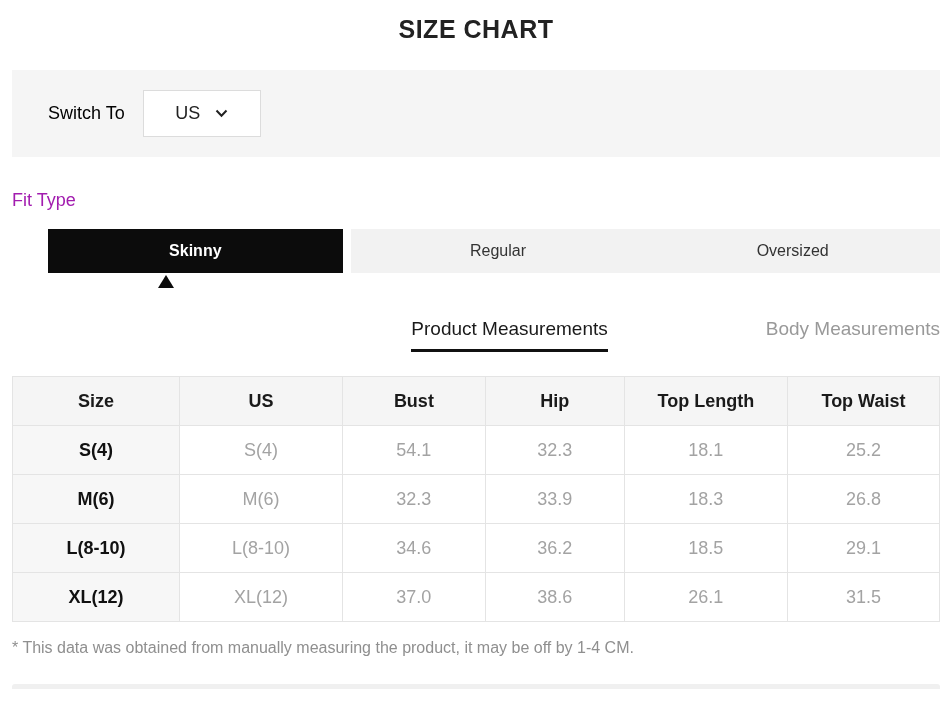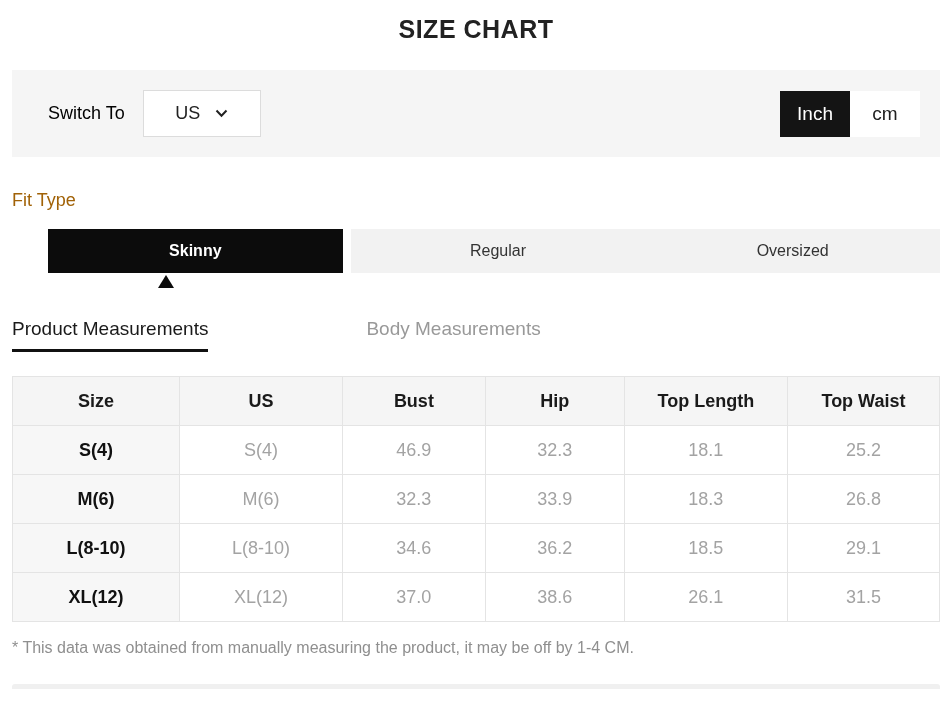--- a/index.html
+++ b/index.html
@@ -62,21 +62,21 @@
     background: #ffffff;
     color: #222;
     border: none;
     padding: 0 16px;
     cursor: pointer;
     font-family: "Liberation Sans", sans-serif;
   }
   .unit-btn.active { background: #141414; color: #ffffff; }
 
   
-  .fit-label { margin-top: 33px; font-size: 18px; color: #a16207; }
+  .fit-label { margin-top: 33px; font-size: 18px; color: #a21caf; }
   .fit-tabs { margin-top: 18px; display: flex; height: 44px; }
   .fit-tab {
     flex: 1;
     display: flex;
     align-items: center;
     justify-content: center;
     font-size: 16px;
     background: #f2f2f2;
     color: #333;
     cursor: pointer;
@@ -94,21 +94,21 @@
     border-right: 8px solid transparent;
     border-bottom: 13px solid #0c0c0c;
     margin-left: 146px;
     margin-top: 2px;
   }
 
   
   .measure-tabs {
     margin-top: 30px;
     display: flex;
-    justify-content: flex-start;
+    justify-content: flex-end;
     gap: 158px;
   }
   .measure-tab {
     font-size: 19px;
     color: #999999;
     padding-bottom: 9px;
     cursor: pointer;
     border-bottom: 3px solid transparent;
   }
   .measure-tab.active { color: #1a1a1a; border-bottom-color: #111; }
@@ -156,24 +156,20 @@
       <span class="switch-label">Switch To</span>
       <div class="region-select">
         <span>US</span>
         <span>
           <svg width="13" height="9" viewBox="0 0 13 9" fill="none">
             <path d="M1.5 1.5 L6.5 6.8 L11.5 1.5" stroke="#222" stroke-width="2" fill="none"></path>
           </svg>
         </span>
       </div>
     </div>
-    <div class="unit-toggle" id="unit-toggle">
-        <div class="unit-btn active">Inch</div>
-        <div class="unit-btn">cm</div>
-      </div>
   </div>
 
   <div class="fit-label">Fit Type</div>
 
   <div class="fit-tabs" id="fit-tabs">
       <div class="fit-tab active">Skinny</div>
       <div class="fit-tab">Regular</div>
       <div class="fit-tab">Oversized</div>
     </div>
   <div class="tab-pointer"></div>
@@ -199,21 +195,21 @@
           <th>Bust</th>
           <th>Hip</th>
           <th>Top Length</th>
           <th>Top Waist</th>
         </tr>
       </thead>
     <tbody id="table-body">
         <tr>
           <td class="size-col">S(4)</td>
           <td>S(4)</td>
-          <td>46.9</td>
+          <td>54.1</td>
           <td>32.3</td>
           <td>18.1</td>
           <td>25.2</td>
         </tr>
         <tr>
           <td class="size-col">M(6)</td>
           <td>M(6)</td>
           <td>32.3</td>
           <td>33.9</td>
           <td>18.3</td>

